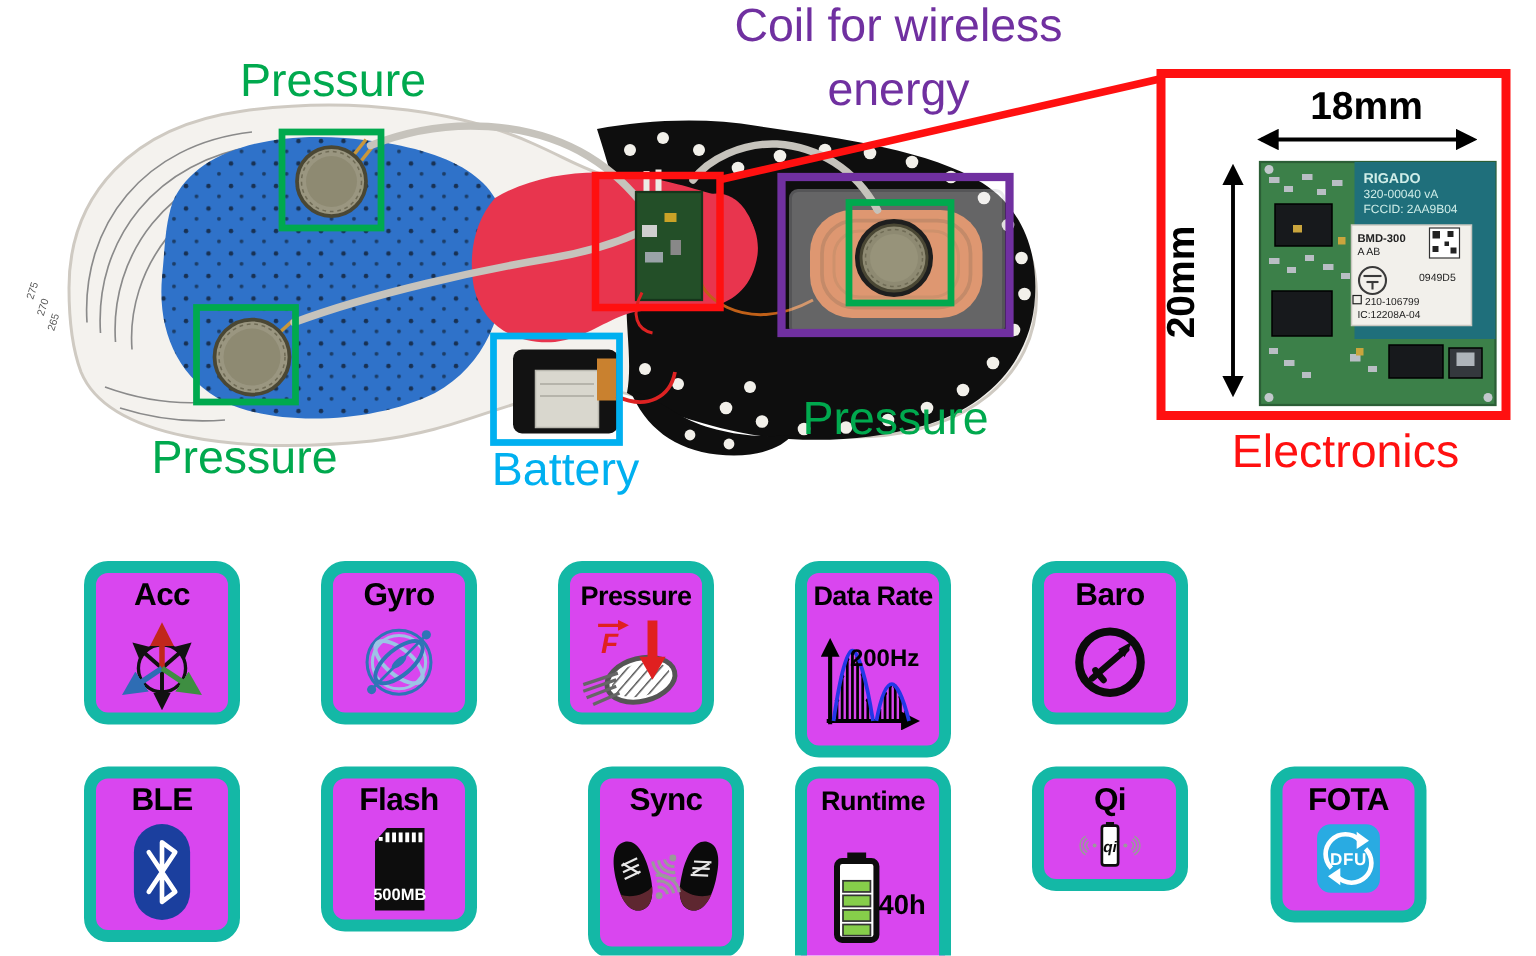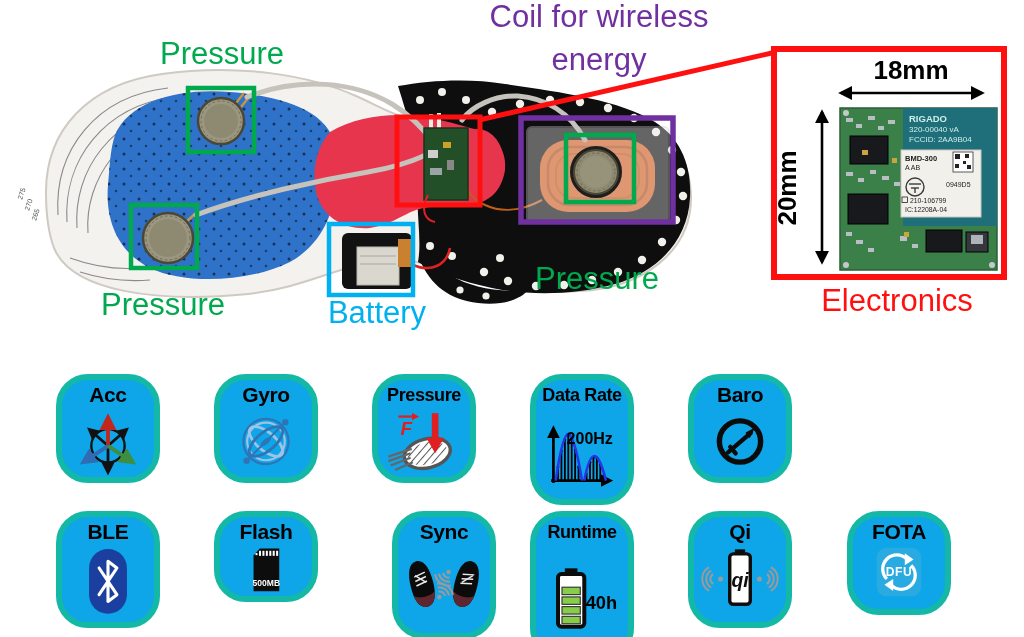--- a/index.html
+++ b/index.html
@@ -1,19 +1,19 @@
 <!DOCTYPE html>
 <html><head>
 <meta charset="utf-8">
 <style>
   html,body{margin:0;padding:0;background:#fff;width:1024px;height:637px;overflow:hidden;
     font-family:"Liberation Sans",sans-serif;}
   #stage{position:relative;width:1024px;height:637px;background:#fff;}
   #topfig{position:absolute;left:0;top:0;}
-  .card{position:absolute;width:104px;border:6px solid #14b8a6;border-radius:32px;background:#0ea5e9;
+  .card{position:absolute;width:104px;border:8px solid #14b8a6;border-radius:16px;background:#d946ef;
     box-sizing:border-box;display:flex;flex-direction:column;align-items:center;}
   .card-title{font-weight:bold;font-size:21px;letter-spacing:-0.4px;margin-top:4px;line-height:1.05;
     color:#000;white-space:nowrap;}
   .card-title.small{font-size:18px;margin-top:6px;}
   .card-icon{flex:1;display:block;}
   svg text{font-family:"Liberation Sans",sans-serif;}
 </style>
 </head>
 <body>
 
@@ -364,21 +364,21 @@
 
 
 <div class="card" style="left:56px;top:511px;height:117px">
   <div class="card-title">BLE</div>
   <svg class="card-icon" width="78" height="76" viewBox="0 0 70 68">
     <rect x="18" y="4" width="34" height="58" rx="17" fill="#1B3F9E"></rect>
     <path d="M27,21 L43,45 L35,51 L35,15 L43,21 L27,45" fill="none" stroke="#fff" stroke-width="2.8" stroke-linejoin="round" stroke-linecap="round"></path>
   </svg>
 </div>
 
-<div class="card" style="left:214px;top:511px;height:91px">
+<div class="card" style="left:214px;top:511px;height:110px">
   <div class="card-title">Flash</div>
   <svg class="card-icon" width="78" height="76" viewBox="0 0 70 68">
     <path d="M19,16 L27,7 L52,7 L52,62 L19,62 Z" fill="#0D0D0D"></path>
     <rect x="21.5" y="13" width="2.6" height="2.6" fill="#fff"></rect>
     <g fill="#fff">
       <rect x="26" y="10" width="2.6" height="6.5"></rect>
           <rect x="30.4" y="10" width="2.6" height="6.5"></rect>
       <rect x="34.8" y="10" width="2.6" height="6.5"></rect>
           <rect x="39.2" y="10" width="2.6" height="6.5"></rect>
       <rect x="43.6" y="10" width="2.6" height="6.5"></rect>
@@ -434,21 +434,21 @@
     <g fill="#86CE4A" stroke="#333" stroke-width="1">
       <rect x="17.5" y="50" width="16" height="6.5"></rect>
       <rect x="17.5" y="41.5" width="16" height="6.5"></rect>
       <rect x="17.5" y="33" width="16" height="6.5"></rect>
       <rect x="17.5" y="24.5" width="16" height="6.5"></rect>
     </g>
     <text x="52" y="44" text-anchor="middle" font-size="16" font-weight="bold" fill="#000">40h</text>
   </svg>
 </div>
 
-<div class="card" style="left:688px;top:511px;height:117px">
+<div class="card" style="left:688px;top:511px;height:83px">
   <div class="card-title">Qi</div>
   <svg class="card-icon" width="80" height="76" viewBox="0 0 70 68">
     <rect x="30.5" y="5" width="9" height="5" fill="#0D0D0D"></rect>
     <rect x="26" y="9" width="18" height="44" rx="3" fill="#fff" stroke="#0D0D0D" stroke-width="3"></rect>
     <text x="35" y="38" text-anchor="middle" font-size="17" font-weight="bold" font-style="italic" fill="#0D0D0D">qi</text>
     <g transform="translate(14,31)" stroke="#9A9A9A" stroke-width="1.8" fill="none">
       <path d="M-2.5,4.3 A5,5 0 0 1 -2.5,-4.3"></path>
       <path d="M-4.2,7.4 A8.5,8.5 0 0 1 -4.2,-7.4"></path>
       <path d="M-6,10.4 A12,12 0 0 1 -6,-10.4"></path>
       <circle cx="4" cy="0" r="2.2" fill="#9A9A9A" stroke="none"></circle>

